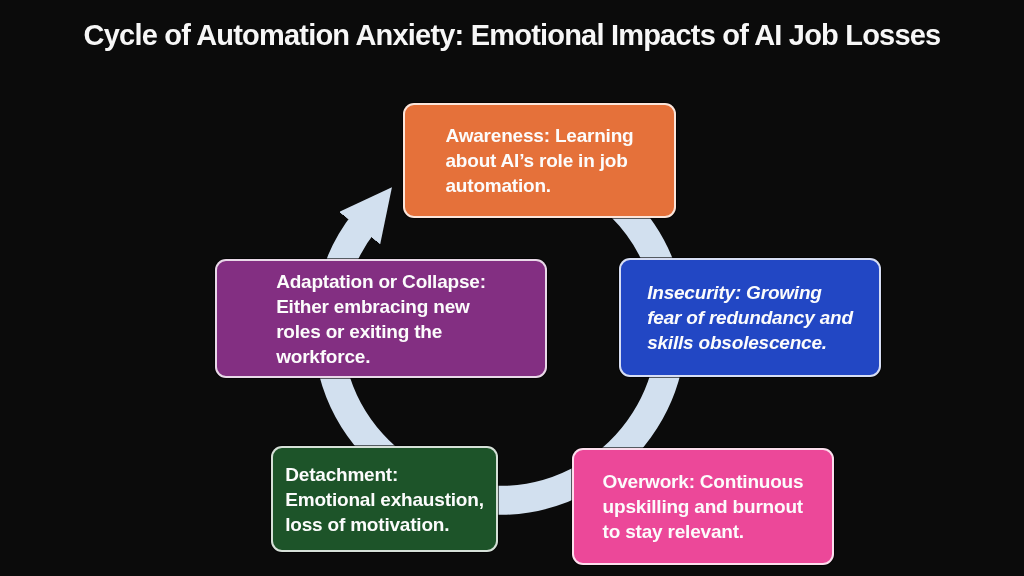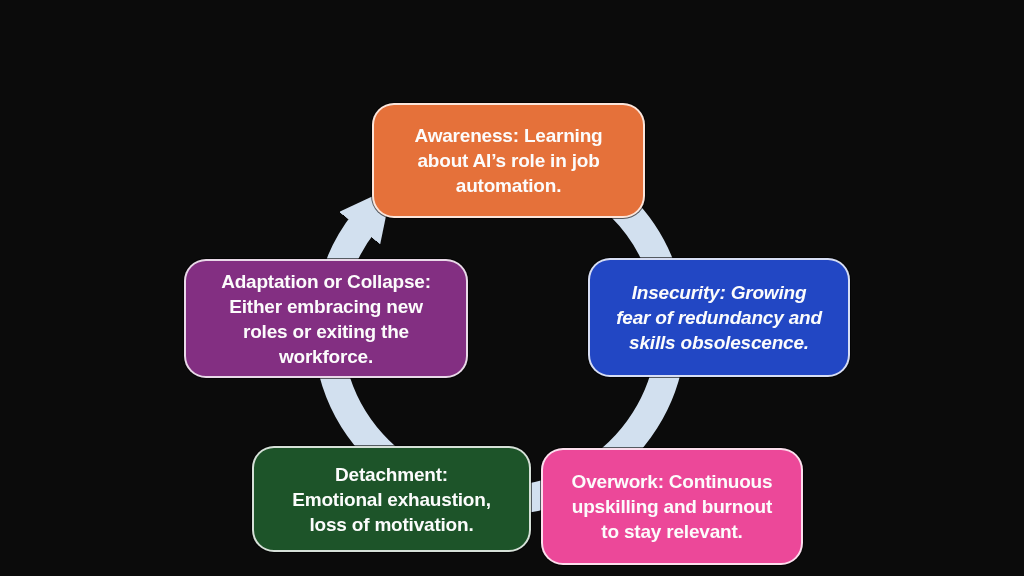--- a/index.html
+++ b/index.html
@@ -29,47 +29,49 @@
     width: 1024px; height: 576px;
   }
   .ring-path {
     fill: none;
     stroke-width: 29px;
   }
   .stage {
     position: absolute;
     box-sizing: border-box;
     border: 2px solid rgba(255,255,255,0.82);
-    border-radius: 22px;
+    border-radius: 11px;
     display: flex;
     align-items: center;
     justify-content: center;
-    text-align: center;
+    text-align: left;
     box-shadow: 0 0 0 1px rgba(0,0,0,0.6);
+    margin-left: 31px;
   }
   .stage-text {
     color: #FCFCFC;
     font-size: 19px;
     font-weight: 700;
     letter-spacing: -0.2px;
     line-height: 25px;
     white-space: pre-line;
   }
   
   .stage-awareness  { left: 372px; top: 103px; width: 273px; height: 115px; }
   .stage-insecurity { left: 588px; top: 258px; width: 262px; height: 119px; font-style: italic; }
   .stage-overwork   { left: 541px; top: 448px; width: 262px; height: 117px; }
-  .stage-detachment { left: 252px; top: 446px; width: 279px; height: 106px; }
-  .stage-adaptation { left: 184px; top: 259px; width: 284px; height: 119px; }
+  .stage-detachment { left: 240px; top: 446px; width: 227px; height: 106px; }
+  .stage-adaptation { left: 184px; top: 259px; width: 332px; height: 119px; }
 </style>
 </head>
 <body style="background: rgb(11, 11, 11);">
 
 <div class="slide" style="background: rgb(11, 11, 11);">
 
+  <div class="slide-title" style="color: rgb(247, 247, 247);">Cycle of Automation Anxiety: Emotional Impacts of AI Job Losses</div>
 
   <svg class="ring-svg" viewBox="0 0 1024 576">
     <defs>
       <marker id="arrowhead" viewBox="0 0 10 10" refX="1.5" refY="5" markerWidth="1.8" markerHeight="1.8" orient="auto">
         <path d="M 0 0 L 10 5 L 0 10 Z" style="fill: rgb(210, 224, 239);"></path>
       </marker>
     </defs>
     <path class="ring-path" d="M 476 158 A 172 172 0 1 1 364.5 222" marker-end="url(#arrowhead)" style="stroke: rgb(210, 224, 239);"></path>
   </svg>
 

